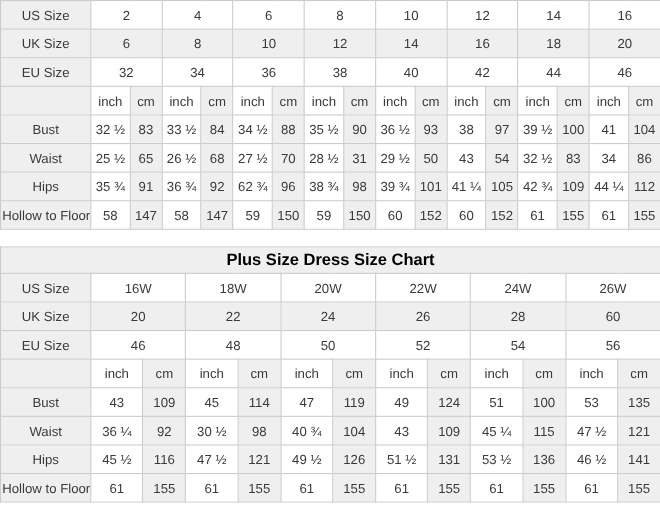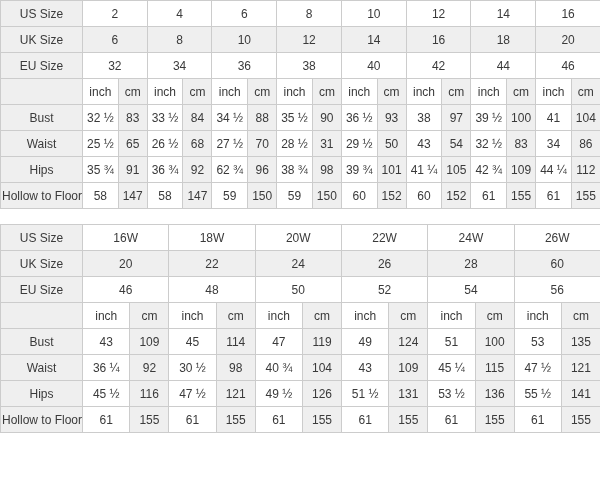--- a/index.html
+++ b/index.html
@@ -214,20 +214,23 @@
         <col style="width: 47.4833px;">
         <col style="width: 38.85px;">
         <col style="width: 47.4833px;">
         <col style="width: 38.85px;">
         <col style="width: 47.4833px;">
         <col style="width: 38.85px;">
         <col style="width: 47.4833px;">
         <col style="width: 38.85px;">
       </colgroup>
     <tbody>
+      <tr class="title-row">
+        <td class="title-cell" colspan="13">Plus Size Dress Size Chart</td>
+      </tr>
     <tr>
           <th class="label-col">US Size</th>
           <td colspan="2">16W</td>
           <td colspan="2">18W</td>
           <td colspan="2">20W</td>
           <td colspan="2">22W</td>
           <td colspan="2">24W</td>
           <td colspan="2">26W</td>
         </tr>
         <tr>
@@ -298,21 +301,21 @@
           <td>45 ½</td>
           <td class="shaded">116</td>
           <td>47 ½</td>
           <td class="shaded">121</td>
           <td>49 ½</td>
           <td class="shaded">126</td>
           <td>51 ½</td>
           <td class="shaded">131</td>
           <td>53 ½</td>
           <td class="shaded">136</td>
-          <td>55 ½</td>
+          <td>46 ½</td>
           <td class="shaded">141</td>
         </tr>
         <tr>
           <th class="label-col">Hollow to Floor</th>
           <td>61</td>
           <td class="shaded">155</td>
           <td>61</td>
           <td class="shaded">155</td>
           <td>61</td>
           <td class="shaded">155</td>

